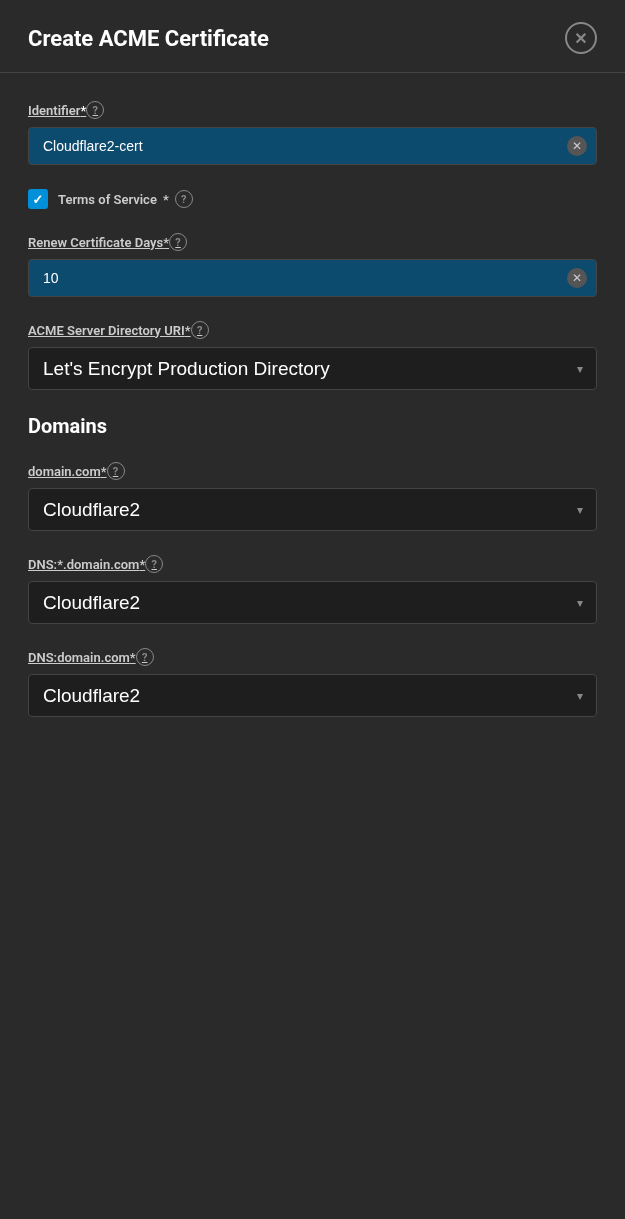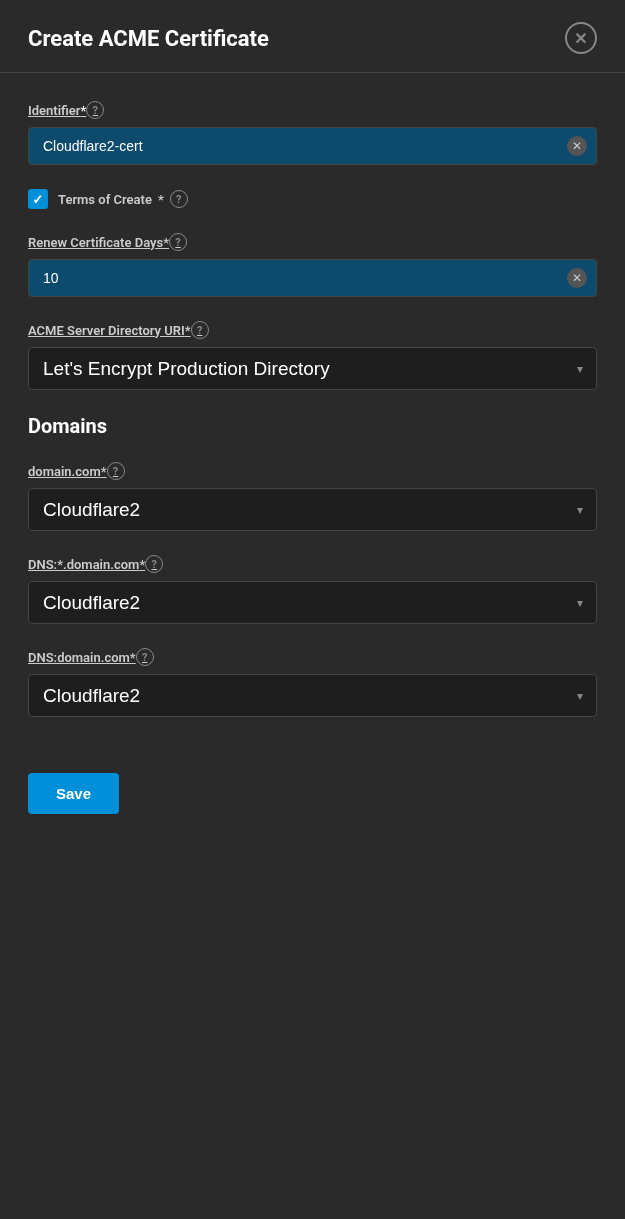--- a/index.html
+++ b/index.html
@@ -242,21 +242,21 @@
           <span>✕</span>
         </button>
       </div>
     </div>
 
     <div class="checkbox-group">
       <div class="checkbox-custom">
         <span class="checkmark">✓</span>
       </div>
       <div class="checkbox-label">
-        <span>Terms of Create</span>
+        <span>Terms of Service</span>
         <span>*</span>
         <span class="help-icon">
           <span>?</span>
         </span>
       </div>
     </div>
 
     <div class="form-group">
       <div class="form-label">
         <span>
@@ -350,16 +350,13 @@
             <option>Cloudflare1</option>
             <option>None</option>
           </select>
           <span class="select-arrow">▾</span>
         </div>
       </div>
 
     </div>
   </div>
 
-  <div class="modal-footer">
-    <button class="save-btn">Save</button>
-  </div>
 </div>
 
 </body></html>

